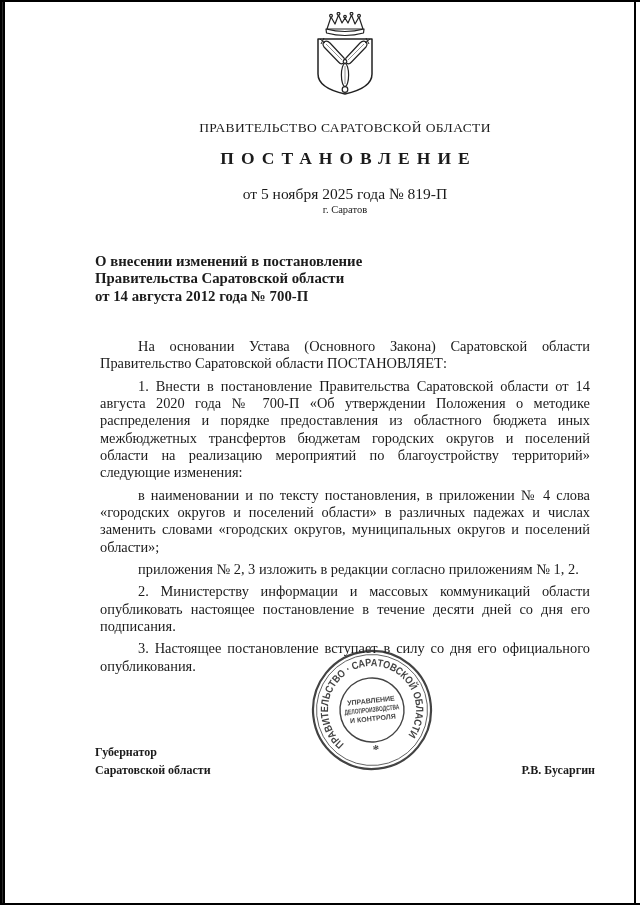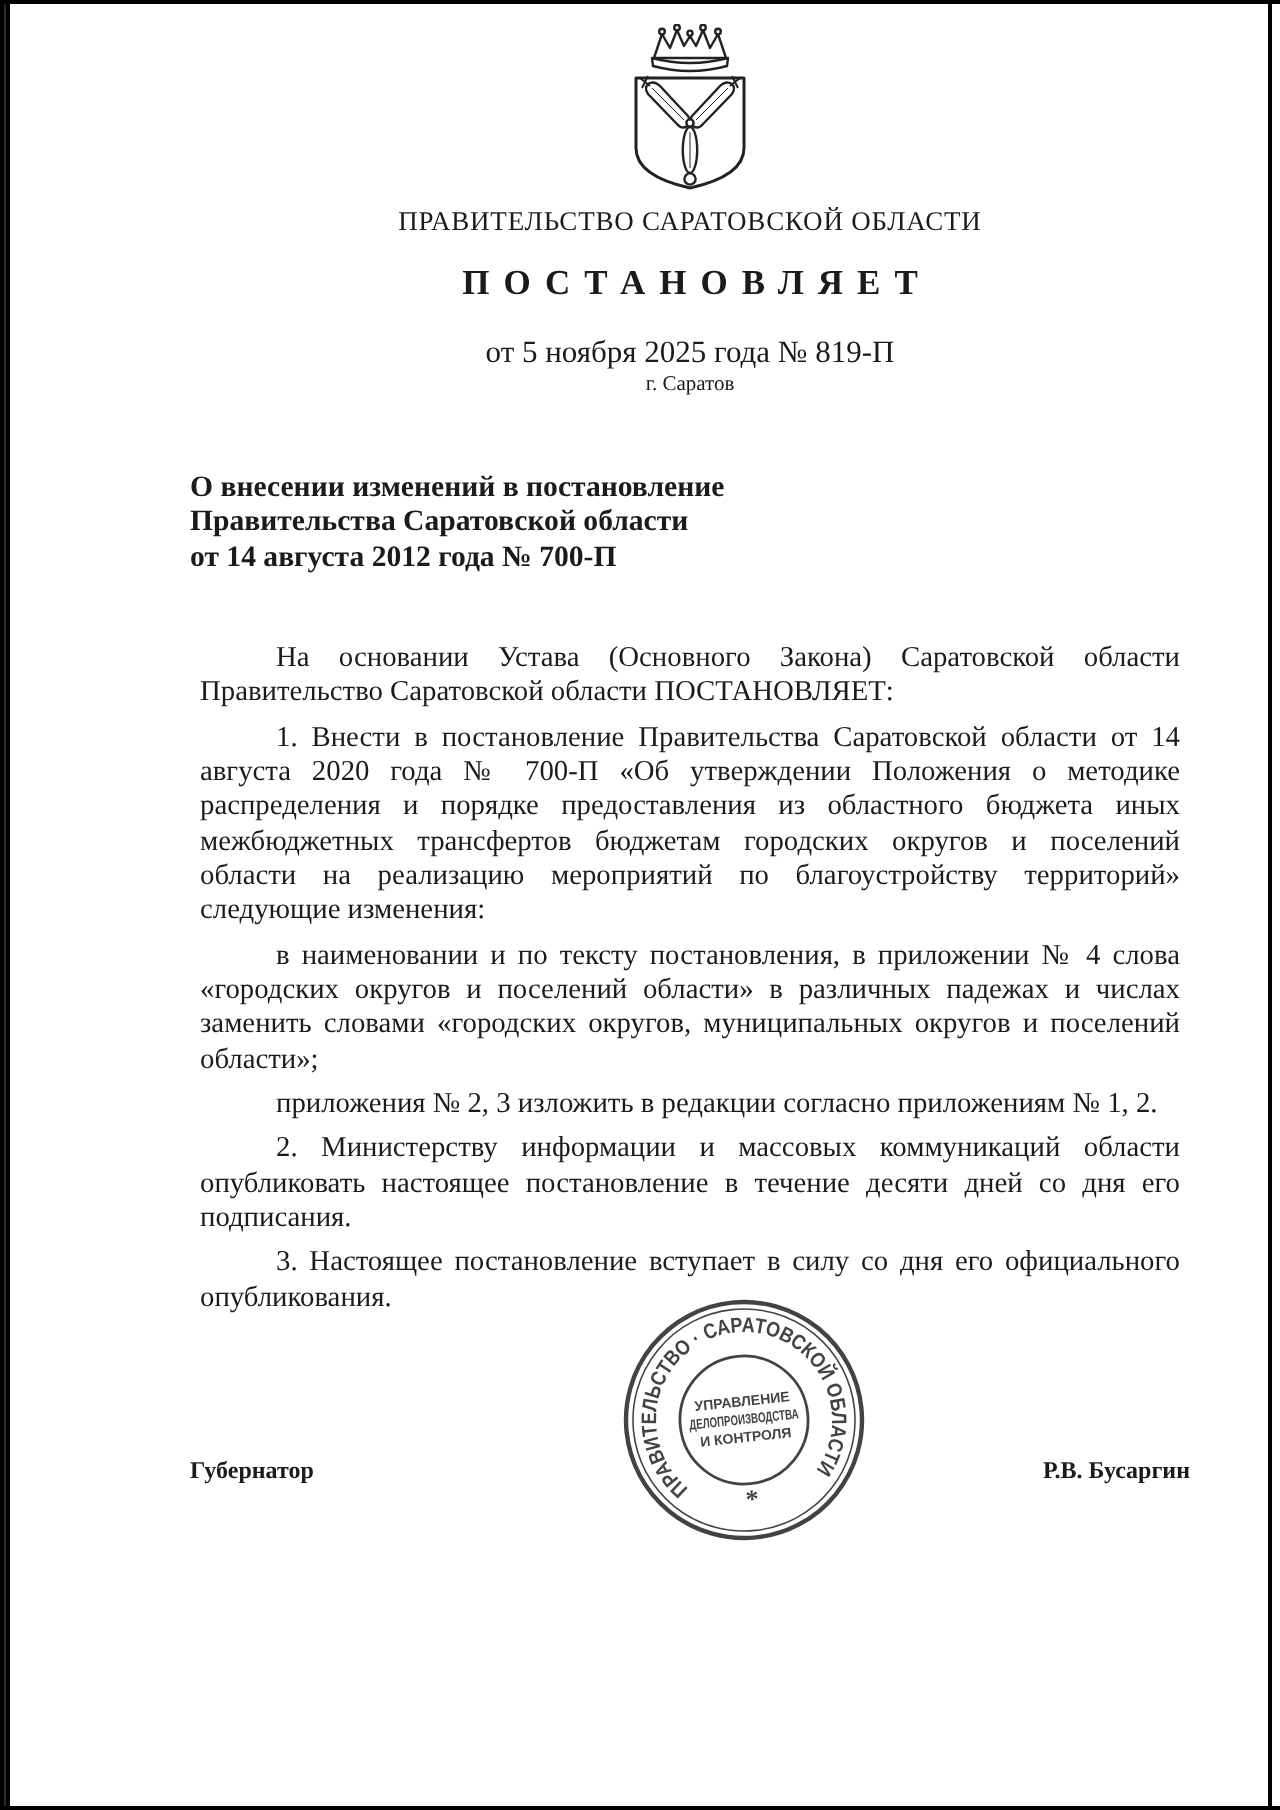--- a/index.html
+++ b/index.html
@@ -17,21 +17,21 @@
   .edge-left::after{content:"";position:absolute;left:2px;top:0;width:1px;height:100%;background:#555;opacity:.5;}
   .edge-top{position:absolute;left:0;top:0;width:640px;height:2px;background:#000;}
   .edge-right{position:absolute;left:634px;top:0;width:2px;height:905px;background:#000;}
   .edge-bottom{position:absolute;left:0;top:903px;width:640px;height:2px;background:#000;}
 
   .content{margin-left:95px;width:500px;}
 
   .emblem{display:block;margin:12px auto 0 auto;}
   .emblem path,.emblem circle,.emblem ellipse{stroke:#222;fill:#fff;}
 
-  .org-name{margin-top:5px;text-align:center;font-size:13.5px;line-height:16px;letter-spacing:.4px;}
+  .org-name{margin-top:22px;text-align:center;font-size:13.5px;line-height:16px;letter-spacing:.4px;}
   .doc-type{margin-top:11px;text-align:center;font-size:17.5px;line-height:22px;font-weight:bold;letter-spacing:7px;padding-left:7px;}
   .date-line{margin-top:15px;text-align:center;font-size:15.5px;line-height:19px;}
   .place-line{text-align:center;font-size:10.5px;line-height:13px;}
 
   .doc-title{margin-top:37px;font-weight:bold;font-size:14.8px;line-height:17.3px;}
 
   .doc-body{margin-top:33px;font-size:14.4px;line-height:17.35px;text-align:justify;}
   .doc-body p{margin:5px;text-indent:38px;}
 
   .sig-row{margin-top:68px;display:flex;justify-content:space-between;font-weight:bold;font-size:12px;line-height:18px;}
@@ -73,21 +73,21 @@
         <path d="M54,30 Q51,28 48,31 L34,46 Q32,49 34.5,51 Q37,53 39.5,50 L54,35 Q56,32 54,30 Z"></path>
         <path d="M58,27 L53,31 M54,26 L57,32" fill="none" stroke-width="1"></path>
         <ellipse cx="33" cy="63" rx="3.6" ry="11.5"></ellipse>
         <circle cx="33" cy="77.5" r="2.8"></circle>
         <circle cx="33" cy="49.5" r="1.8"></circle>
         <path d="M14,32 L30,48 M52,32 L36,48 M33,54 L33,72" fill="none" stroke-width="0.5"></path>
       </g>
     </svg>
 
     <div class="org-name">ПРАВИТЕЛЬСТВО САРАТОВСКОЙ ОБЛАСТИ</div>
-    <div class="doc-type">ПОСТАНОВЛЯЕТ</div>
+    <div class="doc-type">ПОСТАНОВЛЕНИЕ</div>
     <div class="date-line">от 5 ноября 2025 года № 819-П</div>
     <div class="place-line">г. Саратов</div>
 
     <div class="doc-title">
       <div>О внесении изменений в постановление</div>
       <div>Правительства Саратовской области</div>
       <div>от 14 августа 2012 года № 700-П</div>
     </div>
 
     <div class="doc-body">
@@ -95,20 +95,21 @@
       <p>1. Внести в постановление Правительства Саратовской области от 14 августа 2020 года № 700-П «Об утверждении Положения о методике распределения и порядке предоставления из областного бюджета иных межбюджетных трансфертов бюджетам городских округов и поселений области на реализацию мероприятий по благоустройству территорий» следующие изменения:</p>
       <p>в наименовании и по тексту постановления, в приложении № 4 слова «городских округов и поселений области» в различных падежах и числах заменить словами «городских округов, муниципальных округов и поселений области»;</p>
       <p>приложения № 2, 3 изложить в редакции согласно приложениям № 1, 2.</p>
       <p>2. Министерству информации и массовых коммуникаций области опубликовать настоящее постановление в течение десяти дней со дня его подписания.</p>
       <p>3. Настоящее постановление вступает в силу со дня его официального опубликования.</p>
     </div>
 
     <div class="sig-row">
       <div>
         <div>Губернатор</div>
+        <div>Саратовской области</div>
       </div>
       <div class="sig-name">Р.В. Бусаргин</div>
     </div>
   </div>
 
   <svg class="stamp" viewBox="0 0 128 128">
     <circle cx="64" cy="64" r="59" stroke-width="2.2"></circle>
     <circle cx="64" cy="64" r="55.5" stroke-width="0.8"></circle>
     <circle cx="64" cy="64" r="32" stroke-width="1.4"></circle>
     <defs>

